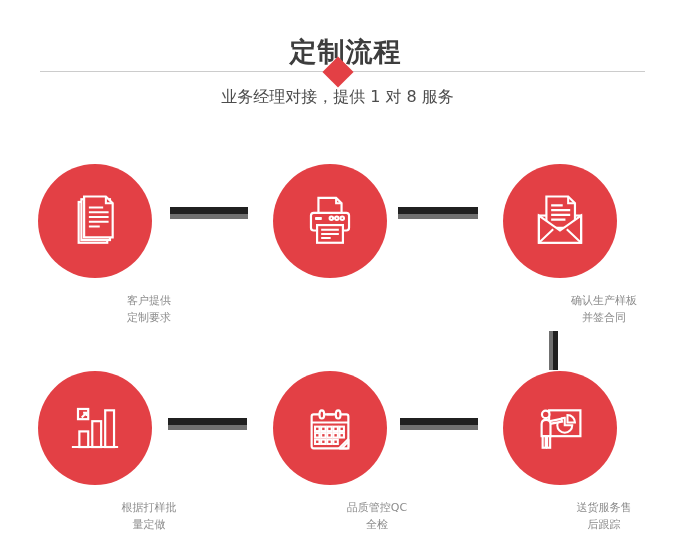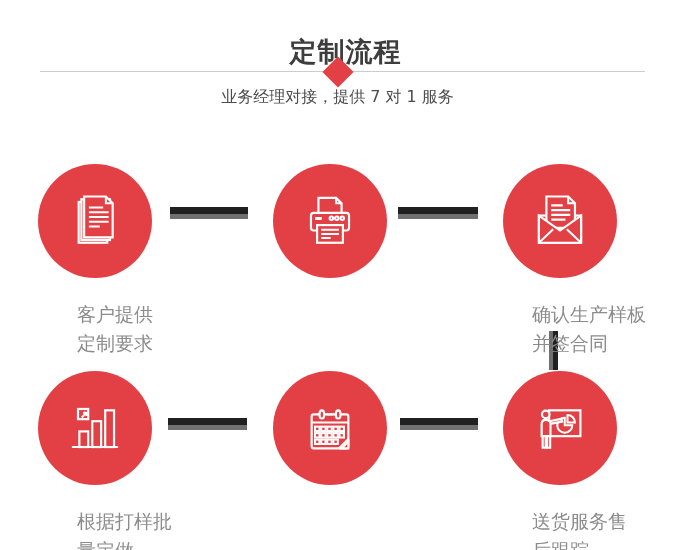--- a/index.html
+++ b/index.html
@@ -25,23 +25,23 @@
     position:absolute;top:87px;left:0;width:675px;margin:0;
     text-align:center;font-size:16px;color:var(--subtitle);
   }
   
   .circle{
     position:absolute;width:114px;height:114px;border-radius:50%;
     background:var(--accent);display:flex;align-items:center;justify-content:center;
   }
   .circle svg{width:68px;height:68px;display:block;}
   .step-label{
-    position:absolute;width:160px;margin:12px;
-    font-size:19px;line-height:1.55;color:var(--label);
-    white-space:pre-line;text-align:left;
+    position:absolute;width:160px;margin:4px;
+    font-size:11px;line-height:1.55;color:var(--label);
+    white-space:pre-line;text-align:center;
   }
   
   .c1{top:164px;left:38px;}  .c2{top:164px;left:273px;}  .c3{top:164px;left:503px;}
   .c4{top:371px;left:38px;}  .c5{top:371px;left:273px;}  .c6{top:371px;left:503px;}
   
   .l1{top:288px;left:65px;}  .l2{top:288px;left:293px;}  .l3{top:288px;left:520px;}
   .l4{top:495px;left:65px;font-family:Liberation Serif, serif;}  .l5{top:495px;left:293px;}  .l6{top:495px;left:520px;}
   
   .conn-h{
     position:absolute;height:12px;
@@ -62,21 +62,21 @@
   .fw{fill:#fff;stroke:none;}
 </style>
 </head>
 <body>
 
 <div class="canvas">
 
   <h1 class="title">定制流程</h1>
   <div class="divider-line"></div>
   <div class="diamond"></div>
-  <p class="subtitle">业务经理对接，提供 7 对 1 服务</p>
+  <p class="subtitle">业务经理对接，提供 1 对 8 服务</p>
 
   <div class="conn-h h1"></div>
   <div class="conn-h h2"></div>
   <div class="conn-h h3"></div>
   <div class="conn-h h4"></div>
   <div class="conn-v"></div>
 
   <div class="circle c1">
     <svg viewBox="0 0 100 100">
       <rect class="stf" x="26" y="22" width="42" height="60"></rect>
@@ -150,20 +150,22 @@
           <rect x="64" y="57.5" width="6.5" height="6.5"></rect>
         <rect x="28" y="67" width="6.5" height="6.5"></rect>
           <rect x="37" y="67" width="6.5" height="6.5"></rect>
           <rect x="46" y="67" width="6.5" height="6.5"></rect>
           <rect x="55" y="67" width="6.5" height="6.5"></rect>
       </g>
       <path class="thin" d="M63 80 L77 66" stroke-width="2.4"></path>
       <path class="stf" d="M67 80 L77 70 V80 Z" stroke-width="2.4"></path>
     </svg>
   </div>
+  <p class="step-label l5">品质管控QC
+全检</p>
 
   <div class="circle c6">
     <svg viewBox="0 0 100 100">
       <rect class="st" x="34" y="24" width="46" height="38"></rect>
       <path class="thin" d="M57 46 L57 35 A11 11 0 1 0 68 46 Z"></path>
       <path class="thin" d="M61 42 L61 31 A11 11 0 0 1 72 42 Z"></path>
       <circle class="stf" cx="29" cy="30" r="5.5" stroke-width="3"></circle>
       <path class="stf" d="M34 40 L52 36.5 L53 40.5 L35 44 Z" stroke-width="2.6"></path>
       <path class="stf" d="M23 62 V44 Q23 38 29.5 38 Q36 38 36 44 V62 Z" stroke-width="3"></path>
       <rect class="stf" x="24.5" y="62" width="4.5" height="17" stroke-width="2.6"></rect>

